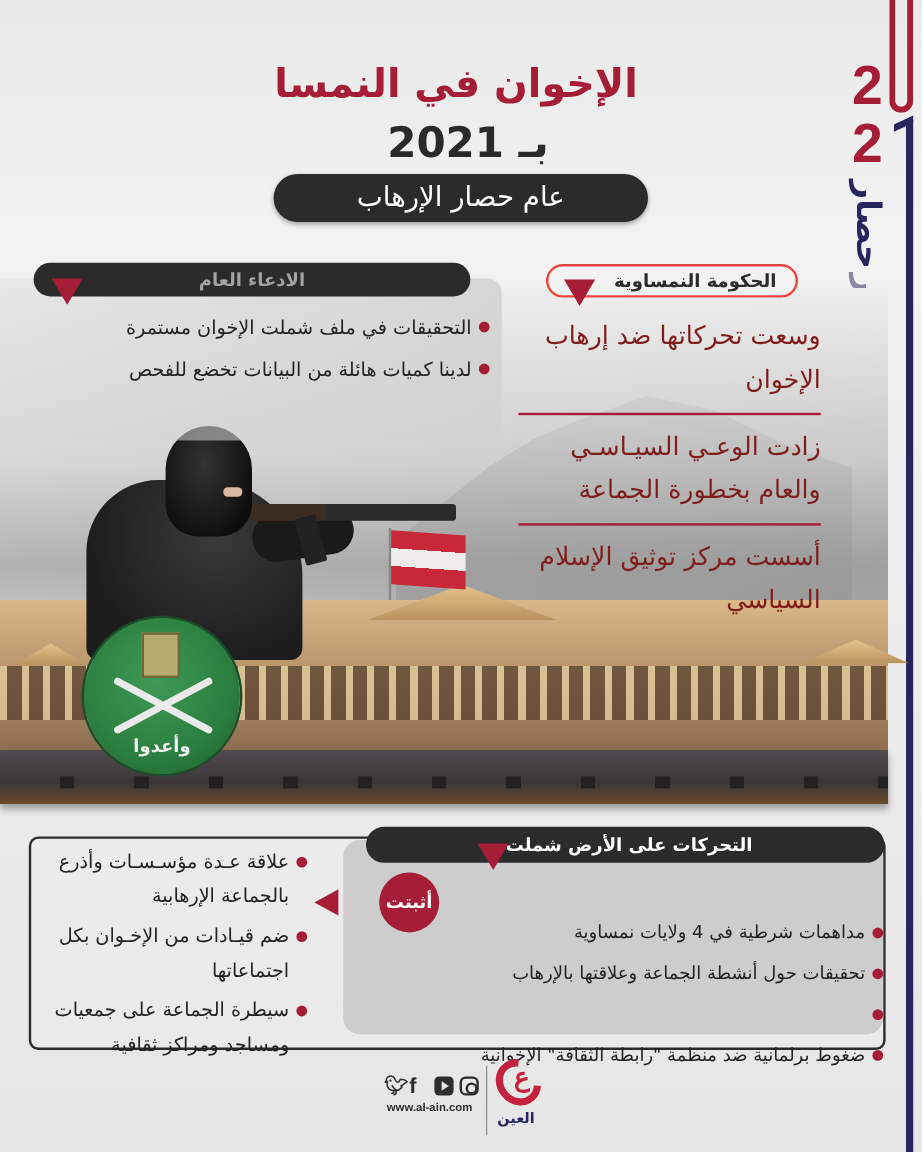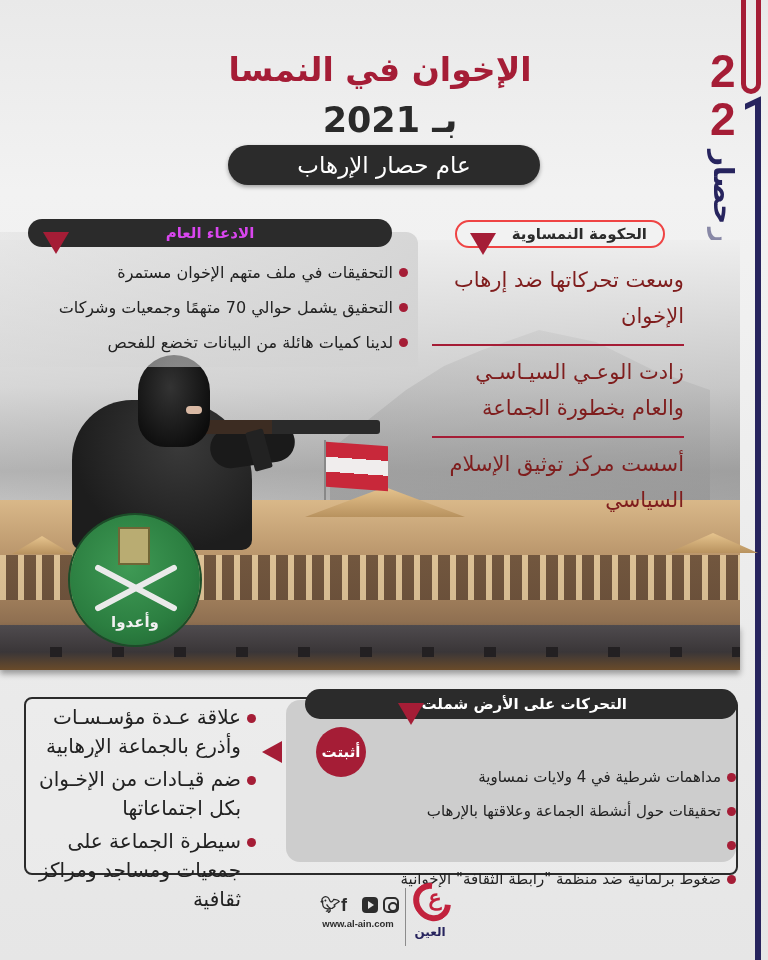--- a/index.html
+++ b/index.html
@@ -157,21 +157,21 @@
   }
 
   
   .left-card {
     position: absolute; left: 0; top: 232px; width: 418px; height: 135px;
     background: linear-gradient(90deg, rgba(215,215,215,.35), rgba(210,210,210,.85));
     border-radius: 0 12px 0 0;
   }
   .left-header {
     position: absolute; left: 28px; top: 219px; width: 364px; height: 28px;
-    background: #2b2b2b; border-radius: 14px; color: #d946ef; font-size: 15px; font-weight: bold;
+    background: #2b2b2b; border-radius: 14px; color: #a3a3a3; font-size: 15px; font-weight: bold;
     text-align: center; line-height: 28px;
   }
   .tri-down {
     position: absolute; width: 0; height: 0;
     border-left: 13px solid transparent; border-right: 13px solid transparent;
     border-top: 22px solid #a51d36;
   }
   .tri-left-hdr { left: 43px; top: 232px; }
   .bullets-left {
     position: absolute; left: 16px; top: 255px; width: 392px; direction: rtl;
@@ -218,21 +218,21 @@
   .tri-left-arrow {
     position: absolute; left: 262px; top: 741px; width: 0; height: 0;
     border-top: 11px solid transparent; border-bottom: 11px solid transparent;
     border-right: 20px solid #a51d36;
   }
   .bullets-ground { position: absolute; left: 372px; top: 760px; width: 364px; }
   .bullets-ground .bullet-row { height: 34px; font-size: 15px; }
   .bullets-proved { position: absolute; left: 34px; top: 703px; width: 222px; }
   .proved-item { display: flex; align-items: flex-start; gap: 6px; margin-bottom: 4px; }
   .proved-item .dot { margin-top: 11px; }
-  .proved-text { font-size: 20px; line-height: 29px; color: #222; white-space: normal; }
+  .proved-text { font-size: 16px; line-height: 29px; color: #222; white-space: normal; }
 
   
   .footer-divider { position: absolute; left: 405px; top: 888px; width: 1px; height: 58px; background: #8c8c8c; }
   .social { position: absolute; left: 320px; top: 897px; display: flex; gap: 5px; direction: ltr; }
   .social span { width: 16px; height: 16px; display: inline-block; }
   .ic-tw { color: #2d2d2d; font-size: 16px; line-height: 16px; font-weight: bold; }
   .ic-fb { color: #2d2d2d; font-size: 18px; line-height: 16px; font-weight: bold; font-family: "Liberation Sans", sans-serif; }
   .ic-yt { background: #2d2d2d; border-radius: 4px; position: relative; }
   .ic-yt::after { content: ""; position: absolute; left: 6px; top: 4px; border-left: 6px solid #e5e5e5; border-top: 4px solid transparent; border-bottom: 4px solid transparent; }
   .ic-ig { border: 2px solid #2d2d2d; border-radius: 5px; position: relative; }
@@ -297,25 +297,21 @@
   <div class="emblem-sword2"></div>
   <div class="emblem-text">وأعدوا</div>
 </div>
 
 <div class="left-card"></div>
 <div class="left-header">الادعاء العام</div>
 <div class="tri-down tri-left-hdr"></div>
 <div class="bullets-left">
   <div class="bullet-row">
     <span class="dot"></span>
-    <span>التحقيقات في ملف متهم الإخوان مستمرة</span>
-  </div>
-  <div class="bullet-row">
-    <span class="dot"></span>
-    <span>التحقيق يشمل حوالي 70 متهمًا وجمعيات وشركات</span>
+    <span>التحقيقات في ملف شملت الإخوان مستمرة</span>
   </div>
   <div class="bullet-row">
     <span class="dot"></span>
     <span>لدينا كميات هائلة من البيانات تخضع للفحص</span>
   </div>
 </div>
 
 <div class="gov-header">الحكومة النمساوية</div>
 <div class="tri-down tri-gov"></div>
 <div class="gov-list">

